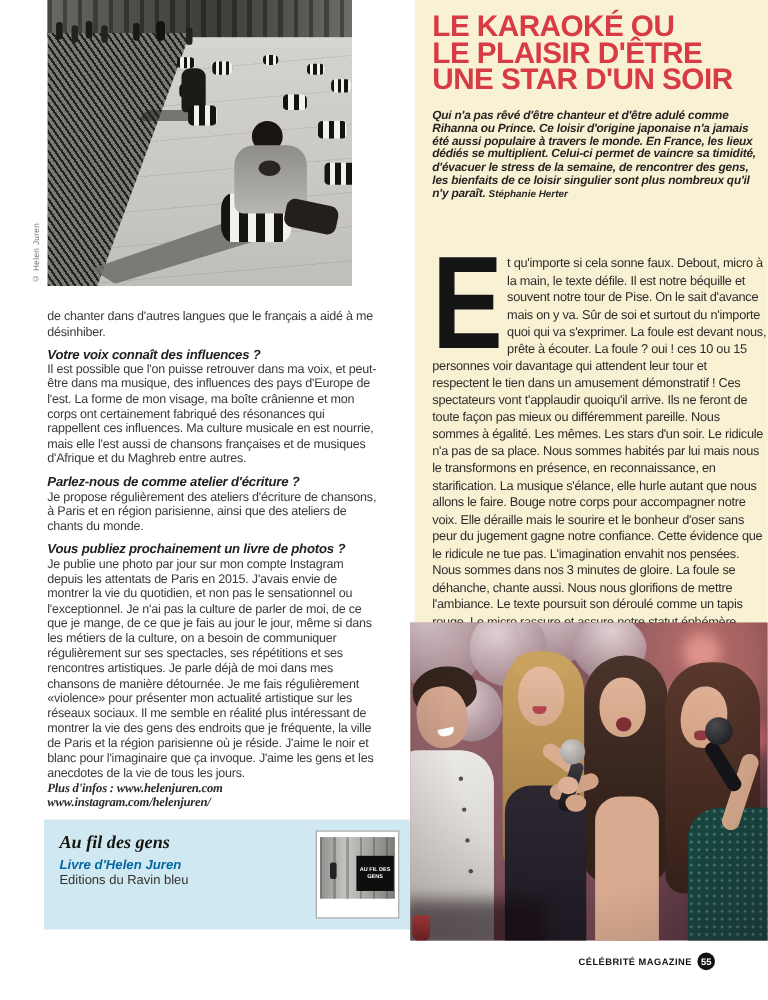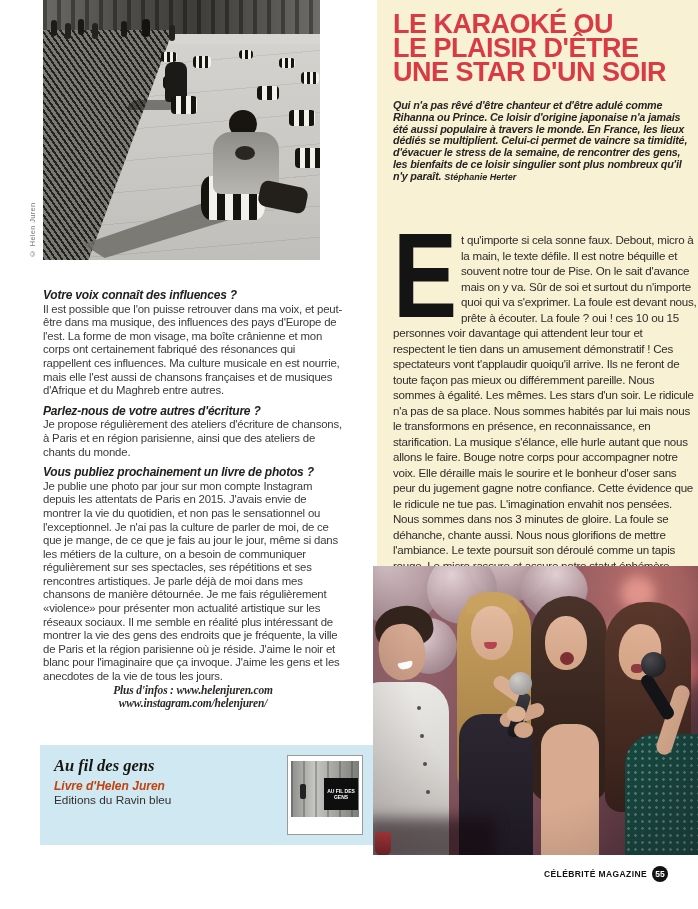--- a/index.html
+++ b/index.html
@@ -69,21 +69,21 @@
   .mic2-body{left:278px;top:106px;width:13px;height:50px;background:#141418;border-radius:6px;transform:rotate(-32deg);}
   .mic2-head{left:268px;top:86px;width:25px;height:25px;background:radial-gradient(circle at 35% 30%,#4a4a50,#151518);border-radius:50%;}
   .w3-arm{left:292px;top:118px;width:16px;height:72px;background:#d6a98c;border-radius:10px;transform:rotate(18deg);}
   .w3-dress{left:252px;top:168px;width:92px;height:125px;background-color:#17463f;
     background-image:radial-gradient(circle,rgba(190,230,220,.35) 1px,transparent 1.6px);background-size:7px 7px;border-radius:30px 10px 0 0;}
   .fg-dark{left:-8px;top:252px;width:130px;height:46px;background:rgba(20,8,12,.55);filter:blur(7px);}
   .drink{left:2px;top:266px;width:16px;height:24px;background:linear-gradient(180deg,#c23a3a,#7e1f24);border-radius:3px 3px 7px 7px;opacity:.9;}
   .vignette{left:0;top:0;width:100%;height:100%;background:radial-gradient(ellipse at 50% 30%, transparent 55%, rgba(30,10,18,.25));}
 
   
-  .footer{position:absolute;right:30px;top:866px;display:flex;align-items:center;gap:5px;}
+  .footer{position:absolute;right:48px;top:866px;display:flex;align-items:center;gap:5px;}
   .mag-name{font-size:8.5px;font-weight:bold;letter-spacing:.4px;color:#15120f;}
   .pagenum{width:16px;height:16px;border-radius:50%;background:#111;color:#fff;font-size:8.5px;
     font-weight:bold;display:flex;align-items:center;justify-content:center;}
 
   
   .photo1{position:absolute;left:43px;top:0;width:277px;height:260px;overflow:hidden;background:#c9c8c4;}
   .photo1 div{position:absolute;}
   .p1-facade{left:0;top:0;width:100%;height:34px;
     background:repeating-linear-gradient(90deg, rgba(0,0,0,.35) 0 4px, transparent 4px 14px),
     linear-gradient(90deg,#6b6965 0%,#4e4c48 30%,#3f3d3a 55%,#565450 80%,#6f6d69 100%);}
@@ -118,25 +118,25 @@
   .p2jack{left:170px;top:132px;width:66px;height:62px;background:linear-gradient(180deg,#8f8d88,#b8b6b1);border-radius:18px 18px 8px 8px;}
   .p2patch{left:192px;top:146px;width:20px;height:14px;background:#2a2722;border-radius:50%;}
   .p2legs{left:216px;top:184px;width:48px;height:26px;background:#23201c;border-radius:8px;transform:rotate(12deg);}
 
   .credit{position:absolute;left:28px;top:194px;height:64px;writing-mode:vertical-rl;transform:rotate(180deg);
     font-size:7.5px;color:#777;letter-spacing:.3px;}
 
   .left-text{position:absolute;left:43px;top:282px;width:300px;font-size:11.4px;line-height:13.6px;
     color:#3c3a38;letter-spacing:-0.2px;}
   .q{font-weight:bold;font-style:italic;color:#23211f;margin-top:7px;font-size:12px;}
-  .more-info{font-family:"Liberation Serif",serif;font-style:italic;font-weight:bold;font-size:11.5px;line-height:13.5px;color:#2c2a28;text-align:center;}
+  .more-info{font-family:"Liberation Serif",serif;font-style:italic;font-weight:bold;font-size:11.5px;line-height:13.5px;color:#2c2a28;}
 
   .info-box{position:absolute;left:40px;top:745px;width:335px;height:100px;background:var(--box-blue);padding:11px 14px;}
   .box-title{font-family:"Liberation Serif",serif;font-weight:bold;font-style:italic;font-size:16.5px;color:#17150f;}
-  .box-subtitle{font-weight:bold;font-style:italic;font-size:12px;color:#c2410c;margin-top:3px;}
+  .box-subtitle{font-weight:bold;font-style:italic;font-size:12px;color:#0369a1;margin-top:3px;}
   .box-line{font-size:11.8px;line-height:14.5px;color:#33312f;}
   .box-site{font-size:11.8px;color:#33312f;margin-top:3px;}
   .cover{position:absolute;right:12px;top:10px;width:76px;height:80px;background:#fff;border:1px solid #9a9a9a;}
   .cover div{position:absolute;}
   .cover-photo{left:3px;top:5px;width:68px;height:56px;
     background:repeating-linear-gradient(90deg, rgba(40,40,38,.28) 0 2px, transparent 2px 12px),
     linear-gradient(90deg,#8e8e8c,#c6c6c2 35%,#a9a9a5 60%,#7c7c78);}
   .cover-fig{left:12px;top:28px;width:6px;height:15px;background:#222;border-radius:2px;box-shadow:44px -4px 0 0 #1a1a18;}
   .cover-label{left:36px;top:22px;width:34px;height:32px;background:#0e0e0e;color:#fff;font-size:5px;
     line-height:6px;font-weight:bold;text-align:center;display:flex;align-items:center;justify-content:center;padding:2px;}
@@ -167,23 +167,24 @@
     <div class="sh2"></div>
     <div class="col c10"></div>
     <div class="p2head"></div>
     <div class="p2jack"></div>
     <div class="p2patch"></div>
     <div class="p2legs"></div>
   </div>
   <div class="credit">© Helen Juren</div>
 
   <div class="left-text">
+    <p>de chanter dans d'autres langues que le français a aidé à me désinhiber.</p>
     <p class="q">Votre voix connaît des influences ?</p>
     <p>Il est possible que l'on puisse retrouver dans ma voix, et peut-être dans ma musique, des influences des pays d'Europe de l'est. La forme de mon visage, ma boîte crânienne et mon corps ont certainement fabriqué des résonances qui rappellent ces influences. Ma culture musicale en est nourrie, mais elle l'est aussi de chansons françaises et de musiques d'Afrique et du Maghreb entre autres.</p>
-    <p class="q">Parlez-nous de votre autres d'écriture ?</p>
+    <p class="q">Parlez-nous de comme atelier d'écriture ?</p>
     <p>Je propose régulièrement des ateliers d'écriture de chansons, à Paris et en région parisienne, ainsi que des ateliers de chants du monde.</p>
     <p class="q">Vous publiez prochainement un livre de photos ?</p>
     <p>Je publie une photo par jour sur mon compte Instagram depuis les attentats de Paris en 2015. J'avais envie de montrer la vie du quotidien, et non pas le sensationnel ou l'exceptionnel. Je n'ai pas la culture de parler de moi, de ce que je mange, de ce que je fais au jour le jour, même si dans les métiers de la culture, on a besoin de communiquer régulièrement sur ses spectacles, ses répétitions et ses rencontres artistiques. Je parle déjà de moi dans mes chansons de manière détournée. Je me fais régulièrement «violence» pour présenter mon actualité artistique sur les réseaux sociaux. Il me semble en réalité plus intéressant de montrer la vie des gens des endroits que je fréquente, la ville de Paris et la région parisienne où je réside. J'aime le noir et blanc pour l'imaginaire que ça invoque. J'aime les gens et les anecdotes de la vie de tous les jours.</p>
     <p class="more-info">Plus d'infos : www.helenjuren.com</p>
     <p class="more-info">www.instagram.com/helenjuren/</p>
   </div>
 
   <div class="info-box">
     <div class="box-title">Au fil des gens</div>
     <div class="box-subtitle">Livre d'Helen Juren</div>

